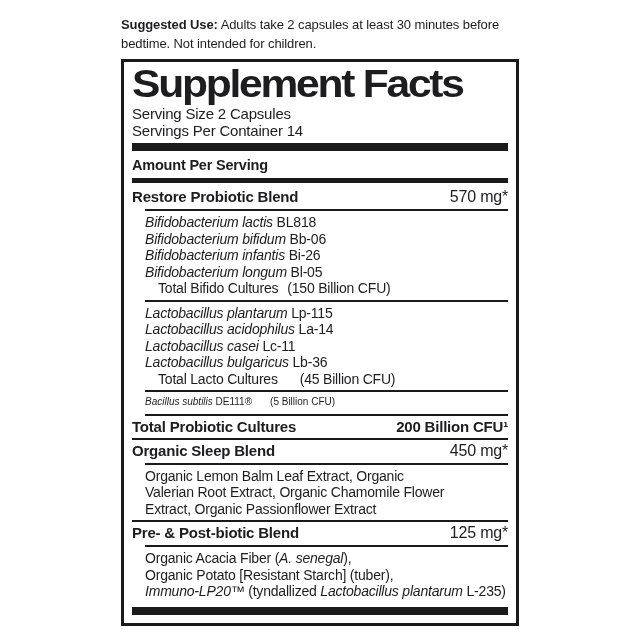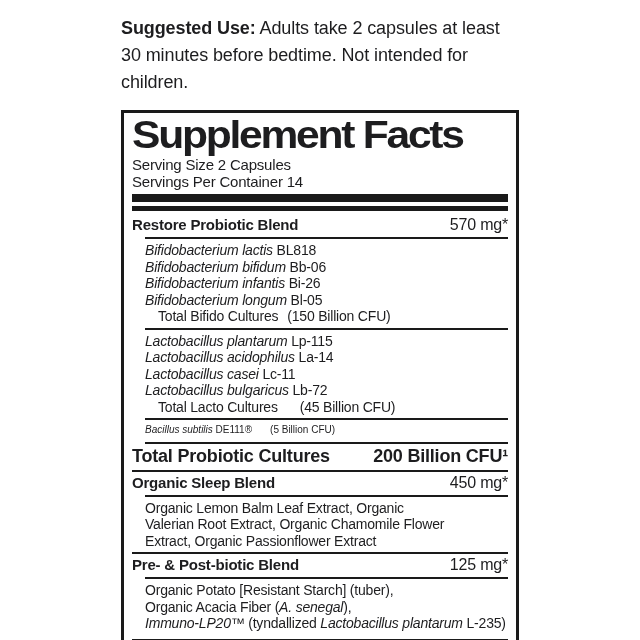--- a/index.html
+++ b/index.html
@@ -5,21 +5,21 @@
   * { margin:0; padding:0; box-sizing:border-box; }
   html,body { width:640px; height:640px; background:#ffffff; }
   body {
     font-family:"Liberation Sans", sans-serif;
     color:#1d1d1f;
     -webkit-font-smoothing:antialiased;
   }
   .wrap { width:398px; margin:0 auto; padding-top:15px; }
 
   
-  .suggested { font-size:18px; line-height:27px; margin-bottom:14px; letter-spacing:-0.1px; }
+  .suggested { font-size:13px; line-height:19px; margin-bottom:6px; letter-spacing:-0.1px; }
   .suggested b { font-weight:bold; }
 
   
   .facts-box {
     border:3px solid #1a1a1a;
     background:#fff;
     padding:2px 8px 4px 8px;
   }
   .title {
     font-size:38px;
@@ -53,40 +53,41 @@
   .it    { font-style:italic; }
   .total-line { padding-left:13px; white-space:nowrap; }
   .gap-sm { margin-left:9px; }
   .gap-lg { margin-left:22px; }
   .gap-md { margin-left:18px; }
 
   .bacillus-row { padding:2px 0 3px 13px; font-size:10px; line-height:16.5px; white-space:nowrap; }
 
   .total-probiotic {
     display:flex; justify-content:space-between; align-items:baseline;
-    font-size:18px; font-weight:bold; letter-spacing:-0.2px;
+    font-size:15px; font-weight:bold; letter-spacing:-0.2px;
     padding:2px 0 3px;
   }
 </style>
 </head>
 <body>
 
 <div class="wrap">
 
   <p class="suggested"><b>Suggested Use:</b><span> Adults take 2 capsules at least 30 minutes before bedtime. Not intended for children.</span></p>
 
   <div class="facts-box">
 
     <div class="title">Supplement Facts</div>
 
     <div class="serving">Serving Size 2 Capsules</div>
     <div class="serving">Servings Per Container 14</div>
 
     <div class="bar-thick"></div>
 
+    <div class="aps">Amount Per Serving</div>
 
     <div class="bar-med"></div>
 
     <div class="blend-header">
       <span>Restore Probiotic Blend</span>
       <span class="amount">570 mg*</span>
     </div>
     <div class="rule-indent"></div>
 
     <div class="items">
@@ -96,21 +97,21 @@
       <div class="item"><span class="it">Bifidobacterium longum</span><span> Bl-05</span></div>
       <div class="total-line"><span>Total Bifido Cultures</span><span class="gap-sm">(150 Billion CFU)</span></div>
     </div>
 
     <div class="rule-indent"></div>
 
     <div class="items">
       <div class="item"><span class="it">Lactobacillus plantarum</span><span> Lp-115</span></div>
       <div class="item"><span class="it">Lactobacillus acidophilus</span><span> La-14</span></div>
       <div class="item"><span class="it">Lactobacillus casei</span><span> Lc-11</span></div>
-      <div class="item"><span class="it">Lactobacillus bulgaricus</span><span> Lb-72</span></div>
+      <div class="item"><span class="it">Lactobacillus bulgaricus</span><span> Lb-36</span></div>
       <div class="total-line"><span>Total Lacto Cultures</span><span class="gap-lg">(45 Billion CFU)</span></div>
     </div>
 
     <div class="rule-indent"></div>
 
     <div class="bacillus-row">
       <span class="it">Bacillus subtilis</span><span> DE111®</span><span class="gap-md">(5 Billion CFU)</span>
     </div>
 
     <div class="rule-indent"></div>
@@ -136,22 +137,22 @@
 
     <div class="rule"></div>
 
     <div class="blend-header">
       <span>Pre- &amp; Post-biotic Blend</span>
       <span class="amount">125 mg*</span>
     </div>
     <div class="rule-indent"></div>
 
     <div class="items">
+      <div class="item"><span>Organic Acacia Fiber (</span><span class="it">A. senegal</span><span>),</span></div>
       <div class="item">Organic Potato [Resistant Starch] (tuber),</div>
-      <div class="item"><span>Organic Acacia Fiber (</span><span class="it">A. senegal</span><span>),</span></div>
       <div class="item"><span class="it">Immuno-LP20™</span><span> (tyndallized </span><span class="it">Lactobacillus plantarum</span><span> L-235)</span></div>
     </div>
 
     <div class="bar-thick"></div>
 
   </div>
 
 </div>
 
 </body></html>

